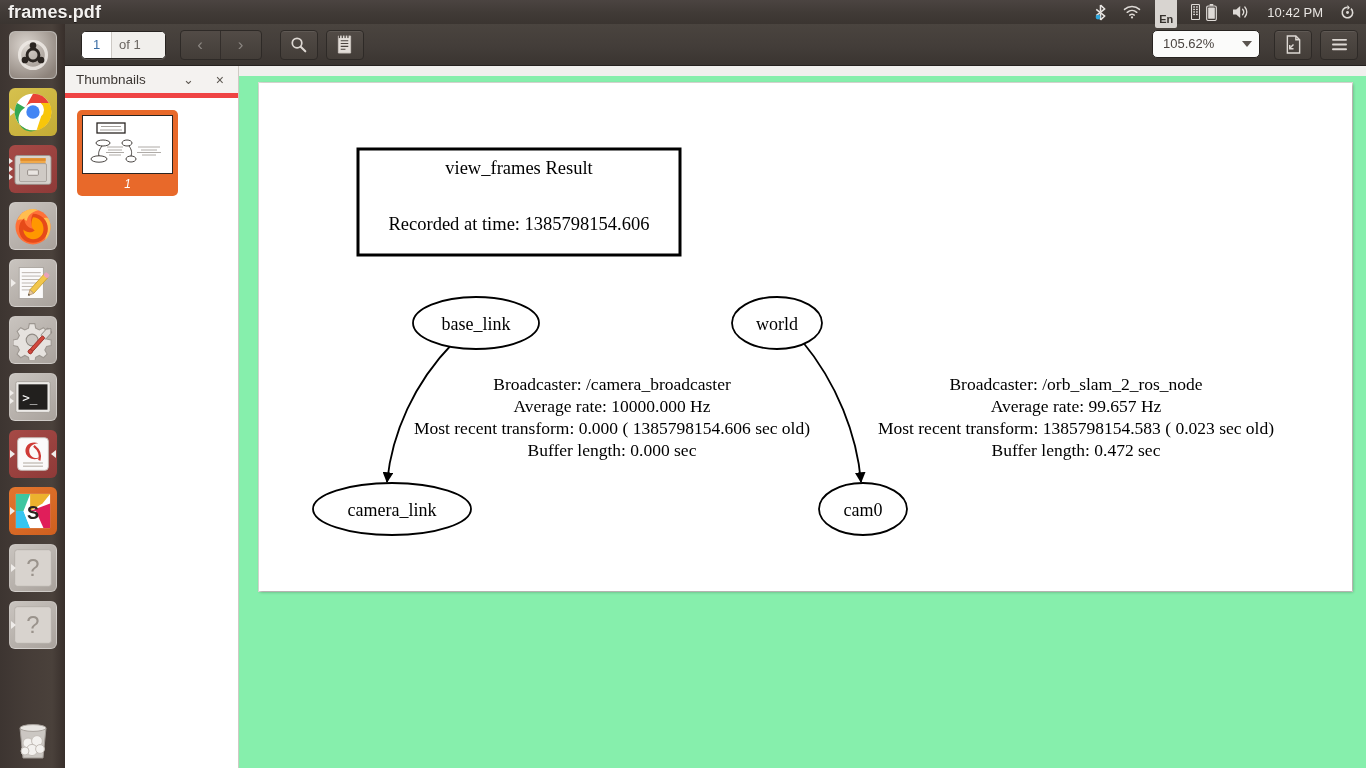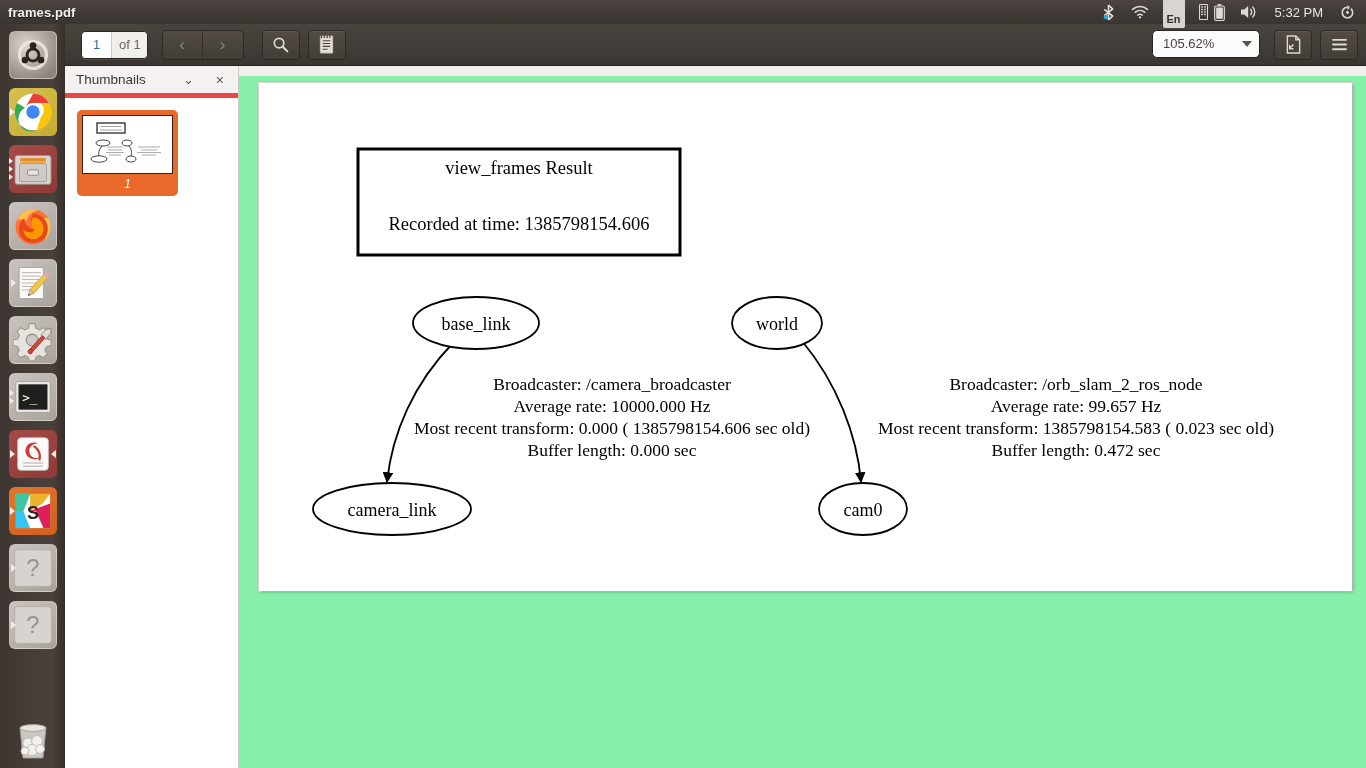--- a/index.html
+++ b/index.html
@@ -12,21 +12,21 @@
   }
 
   
   #top-panel {
     position: absolute; left: 0; top: 0; width: 1366px; height: 24px;
     background: linear-gradient(to bottom, #4b4441 0%, #413b37 50%, #3b3531 100%);
     display: flex; align-items: center;
     z-index: 50;
   }
   #window-title {
-    color: #f4f2f0; font-size: 13px; font-weight: bold;
+    color: #f4f2f0; font-size: 18px; font-weight: bold;
     margin-left: 8px; letter-spacing: 0.1px;
     text-shadow: 0 1px 0 rgba(0,0,0,.55);
   }
   #tray { margin-left: auto; display: flex; align-items: center; height: 24px; }
   .tray-item {
     display: flex; align-items: center; justify-content: center;
     height: 24px; padding: 0 7px;
   }
   .tray-clock {
     color: #e8e5e2; font-size: 13px; padding: 0 9px; white-space: nowrap;
@@ -105,21 +105,21 @@
     box-shadow: 0 1px 0 rgba(255,255,255,.12);
     overflow: hidden;
   }
   #page-num {
     width: 30px; border: none; outline: none; text-align: center;
     font-size: 13px; color: #3b6ea5; background: #fff;
     font-family: "Liberation Sans", sans-serif;
     border-right: 1px solid #cdc9c4;
   }
   #page-total {
-    display: flex; align-items: center; padding: 0 6px 0 7px;
+    display: flex; align-items: center; padding: 0 24px 0 7px;
     font-size: 13px; color: #6a6560; background: #f1efec;
   }
   #nav-group {
     display: flex; height: 30px; border: 1px solid #2e2a27; border-radius: 4px;
     overflow: hidden; margin-right: 18px;
     background: linear-gradient(to bottom, #524b46, #433d38);
   }
   #nav-group .nav-b {
     width: 40px; display: flex; align-items: center; justify-content: center;
     color: #8c8782; font-size: 17px;
@@ -260,21 +260,21 @@
     <div class="tray-item">
       <svg width="20" height="16" viewBox="0 0 24 20" aria-hidden="true">
         <path d="M2 7 L6 7 L11 2.5 L11 17.5 L6 13 L2 13 Z" fill="#dedad6"></path>
         <g fill="none" stroke="#dedad6" stroke-width="1.7" stroke-linecap="round">
           <path d="M14 6.5 A5.5 5.5 0 0 1 14 13.5"></path>
           <path d="M16.8 3.7 A9.5 9.5 0 0 1 16.8 16.3"></path>
         </g>
       </svg>
     </div>
 
-    <div class="tray-clock">5:32 PM</div>
+    <div class="tray-clock">10:42 PM</div>
 
     <div class="tray-item" style="padding-right:10px">
       <svg width="17" height="17" viewBox="0 0 24 24" aria-hidden="true">
         <g fill="#dedad6">
           <path d="M12 2.2 l2.2 2.6 -1.3 .9 a7.8 7.8 0 0 1 0 .0 z"></path>
         </g>
         <g fill="none" stroke="#dedad6" stroke-width="2.3">
           <path d="M12 4.6 a7.4 7.4 0 1 0 4.9 1.9"></path>
         </g>
         <path d="M12 1.4 L15.4 5.2 L12 8.4 Z" fill="#dedad6"></path>

